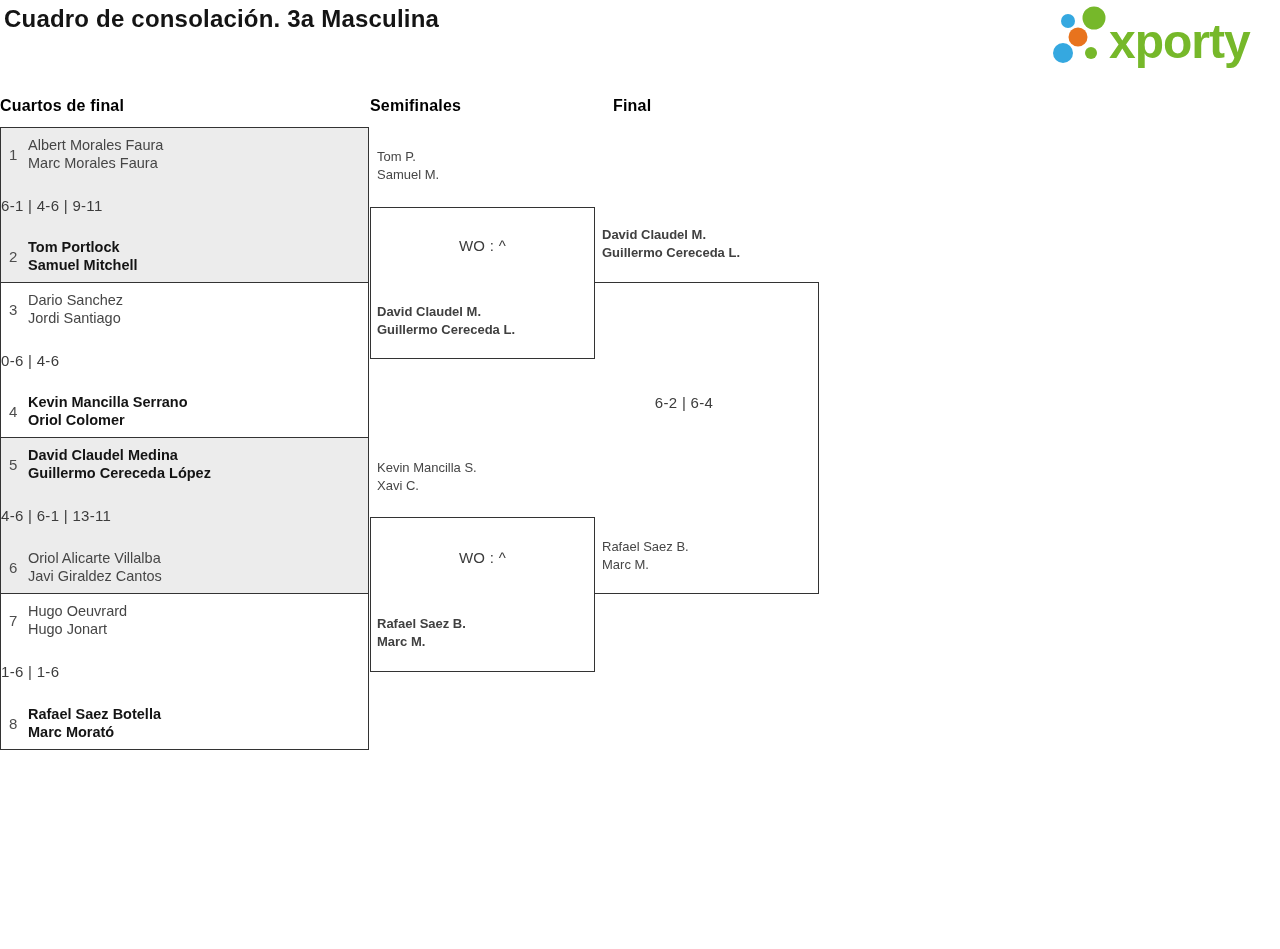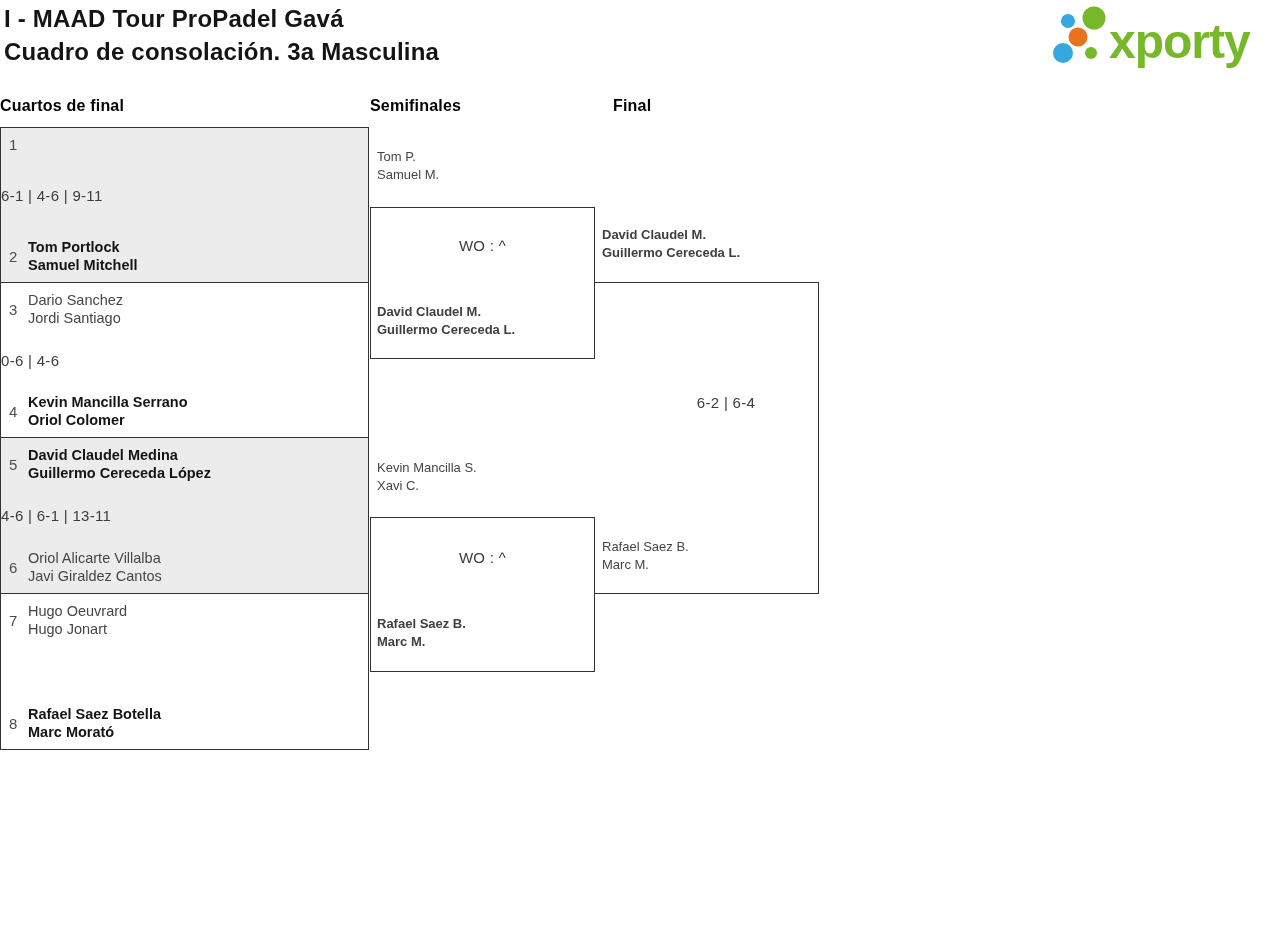--- a/index.html
+++ b/index.html
@@ -36,48 +36,51 @@
   
   .mbox{position:absolute;box-sizing:border-box;border:1px solid #333;background:transparent;}
   .sf1box{left:370px;top:207px;width:225px;height:152px;}
   .sf2box{left:370px;top:517px;width:225px;height:155px;}
   .fbox{left:595px;top:282px;width:224px;height:312px;border-left:none;}
   .abs-names{position:absolute;font-size:13px;line-height:18px;color:#464646;}
   .abs-names.winner{font-weight:700;color:#404040;}
   .abs-score{position:absolute;text-align:center;font-size:15px;color:#3c3c3c;letter-spacing:.3px;}
   .sf1score{left:370px;top:237px;width:225px;}
   .sf2score{left:370px;top:549px;width:225px;}
-  .fscore{left:614px;top:394px;width:224px;}
+  .fscore{left:572px;top:394px;width:224px;}
 </style>
 </head>
 <body>
 
 <div class="page">
 
   <div class="title">
-    <div>I - MAAD Tour ProPadel Gavá</div>
     <div>Cuadro de consolación. 3a Masculina</div>
   </div>
 
   <svg class="logo" width="225" height="66" viewBox="0 0 225 66">
     <circle cx="20" cy="19" r="7" fill="#35a8e0"></circle>
     <circle cx="46" cy="16" r="11.5" fill="#76b82a"></circle>
     <circle cx="30" cy="35" r="9.5" fill="#e8731d"></circle>
     <circle cx="15" cy="51" r="10" fill="#35a8e0"></circle>
     <circle cx="43" cy="51" r="6" fill="#76b82a"></circle>
     <text x="61" y="56" font-size="48" font-weight="bold" letter-spacing="-1" font-family="Liberation Sans, sans-serif" fill="#76b82a">xporty</text>
   </svg>
 
   <div class="colh c1">Cuartos de final</div>
   <div class="colh c2">Semifinales</div>
   <div class="colh c3">Final</div>
 
   <div class="qf qf1 shaded">
     <div class="team-row">
       <span class="seed">1</span>
+      <div class="names">
+        <div>Albert Morales Faura</div>
+        <div>Marc Morales Faura</div>
+      </div>
     </div>
     <div class="score">6-1 | 4-6 | 9-11</div>
     <div class="team-row">
       <span class="seed">2</span>
       <div class="names winner">
         <div>Tom Portlock</div>
         <div>Samuel Mitchell</div>
       </div>
     </div>
   </div>
@@ -119,20 +122,21 @@
   </div>
 
   <div class="qf qf4">
     <div class="team-row">
       <span class="seed">7</span>
       <div class="names">
         <div>Hugo Oeuvrard</div>
         <div>Hugo Jonart</div>
       </div>
     </div>
+    <div class="score">1-6 | 1-6</div>
     <div class="team-row">
       <span class="seed">8</span>
       <div class="names winner">
         <div>Rafael Saez Botella</div>
         <div>Marc Morató</div>
       </div>
     </div>
   </div>
 
   <div class="abs-names" style="left:377px;top:148px;">

